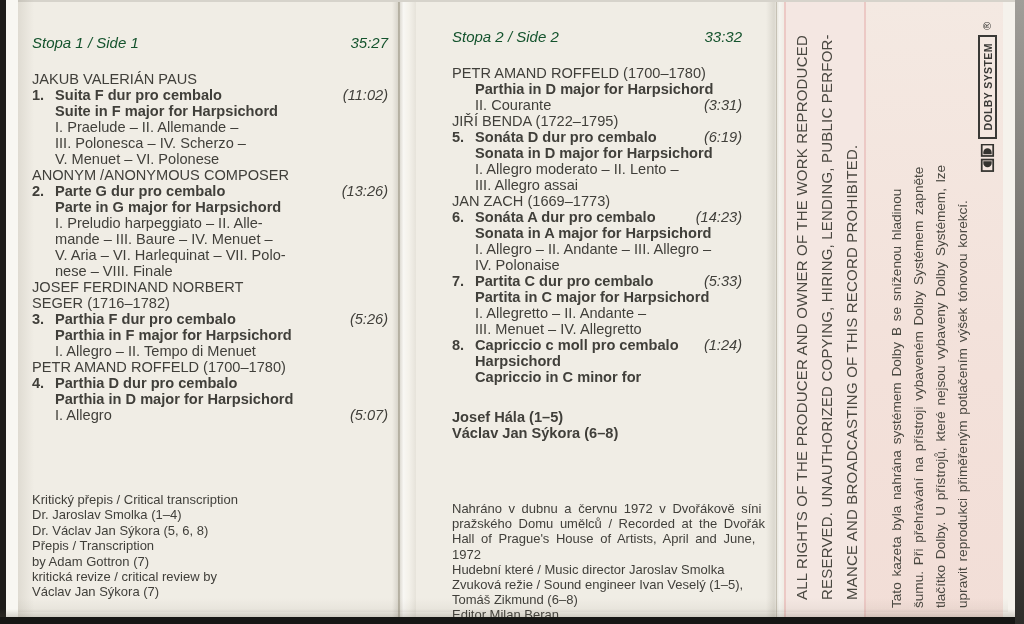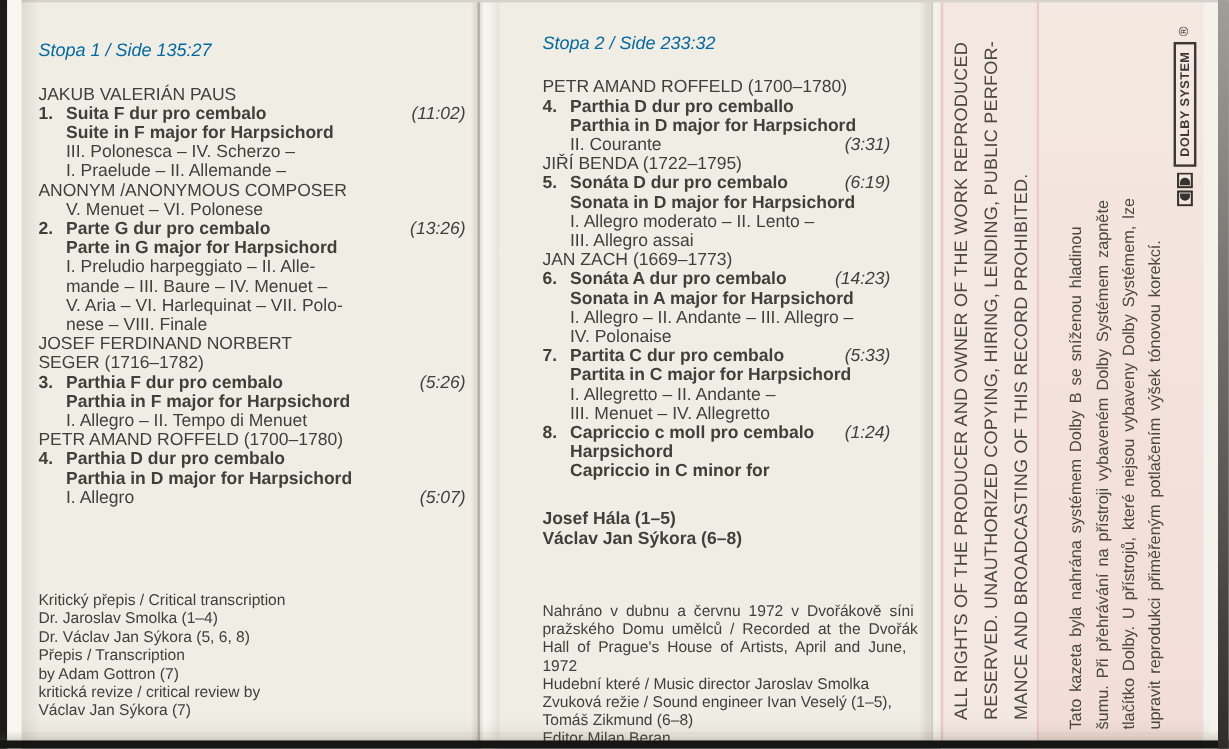--- a/index.html
+++ b/index.html
@@ -31,21 +31,21 @@
   .crease2-line{position:absolute;left:776px;top:0;width:1px;height:100%;background:rgba(150,140,120,.4);}
 
   
   .spine-strip{position:absolute;left:784px;top:0;width:82px;height:100%;
     background:#f4e7e2;border-left:2px solid #ecc9c5;border-right:2px solid #ecc9c5;box-sizing:border-box;}
   .notice-panel{position:absolute;left:866px;top:0;width:137px;height:100%;
     background:linear-gradient(#f4e9e2,#f3e1da 60%,#f2ded7);}
 
   
   .col{position:absolute;}
-  .col-header{display:flex;justify-content:flex-start;font-style:italic;font-size:15px;color:#0369a1;}
+  .col-header{display:flex;justify-content:space-between;font-style:italic;font-size:15px;color:#14532d;}
   .body-list{margin-top:20px;}
   .bodyline{position:relative;height:16px;line-height:16px;font-size:14.6px;white-space:nowrap;}
   .bodyline .num{display:inline-block;width:23px;font-weight:bold;}
   .title{font-weight:bold;}
   .subtitle{font-weight:bold;padding-left:23px;}
   .movement{padding-left:23px;}
   .performer{font-weight:bold;}
   .gap{height:24px;}
   .time{position:absolute;right:0;top:0;font-style:italic;font-weight:normal;}
 
@@ -85,24 +85,24 @@
 
   <div class="col" style="left:32px;top:34px;width:356px;">
     <div class="col-header">
       <span>Stopa 1 / Side 1</span>
       <span>35:27</span>
     </div>
     <div class="body-list">
         <div class="bodyline composer"><span class="txt">JAKUB VALERIÁN PAUS</span></div>
         <div class="bodyline title"><span class="num">1.</span><span class="txt">Suita F dur pro cembalo</span><span class="time">(11:02)</span></div>
         <div class="bodyline subtitle"><span class="txt">Suite in F major for Harpsichord</span></div>
+        <div class="bodyline movement"><span class="txt">I. Praelude – II. Allemande –</span></div>
         <div class="bodyline movement"><span class="txt">III. Polonesca – IV. Scherzo –</span></div>
-        <div class="bodyline movement"><span class="txt">I. Praelude – II. Allemande –</span></div>
+        <div class="bodyline movement"><span class="txt">V. Menuet – VI. Polonese</span></div>
         <div class="bodyline composer"><span class="txt">ANONYM /ANONYMOUS COMPOSER</span></div>
-        <div class="bodyline movement"><span class="txt">V. Menuet – VI. Polonese</span></div>
         <div class="bodyline title"><span class="num">2.</span><span class="txt">Parte G dur pro cembalo</span><span class="time">(13:26)</span></div>
         <div class="bodyline subtitle"><span class="txt">Parte in G major for Harpsichord</span></div>
         <div class="bodyline movement"><span class="txt">I. Preludio harpeggiato – II. Alle-</span></div>
         <div class="bodyline movement"><span class="txt">mande – III. Baure – IV. Menuet –</span></div>
         <div class="bodyline movement"><span class="txt">V. Aria – VI. Harlequinat – VII. Polo-</span></div>
         <div class="bodyline movement"><span class="txt">nese – VIII. Finale</span></div>
         <div class="bodyline composer"><span class="txt">JOSEF FERDINAND NORBERT</span></div>
         <div class="bodyline composer"><span class="txt">SEGER (1716–1782)</span></div>
         <div class="bodyline title"><span class="num">3.</span><span class="txt">Parthia F dur pro cembalo</span><span class="time">(5:26)</span></div>
         <div class="bodyline subtitle"><span class="txt">Parthia in F major for Harpsichord</span></div>
@@ -123,21 +123,20 @@
       <div class="credit-line">Václav Jan Sýkora (7)</div>
     </div>
 
   <div class="col" style="left:452px;top:28px;width:290px;">
     <div class="col-header">
       <span>Stopa 2 / Side 2</span>
       <span>33:32</span>
     </div>
     <div class="body-list">
         <div class="bodyline composer"><span class="txt">PETR AMAND ROFFELD (1700–1780)</span></div>
-        <div class="bodyline title"><span class="num">4.</span><span class="txt">Parthia D dur pro cemballo</span></div>
         <div class="bodyline subtitle"><span class="txt">Parthia in D major for Harpsichord</span></div>
         <div class="bodyline movement"><span class="txt">II. Courante</span><span class="time">(3:31)</span></div>
         <div class="bodyline composer"><span class="txt">JIŘÍ BENDA (1722–1795)</span></div>
         <div class="bodyline title"><span class="num">5.</span><span class="txt">Sonáta D dur pro cembalo</span><span class="time">(6:19)</span></div>
         <div class="bodyline subtitle"><span class="txt">Sonata in D major for Harpsichord</span></div>
         <div class="bodyline movement"><span class="txt">I. Allegro moderato – II. Lento –</span></div>
         <div class="bodyline movement"><span class="txt">III. Allegro assai</span></div>
         <div class="bodyline composer"><span class="txt">JAN ZACH (1669–1773)</span></div>
         <div class="bodyline title"><span class="num">6.</span><span class="txt">Sonáta A dur pro cembalo</span><span class="time">(14:23)</span></div>
         <div class="bodyline subtitle"><span class="txt">Sonata in A major for Harpsichord</span></div>

